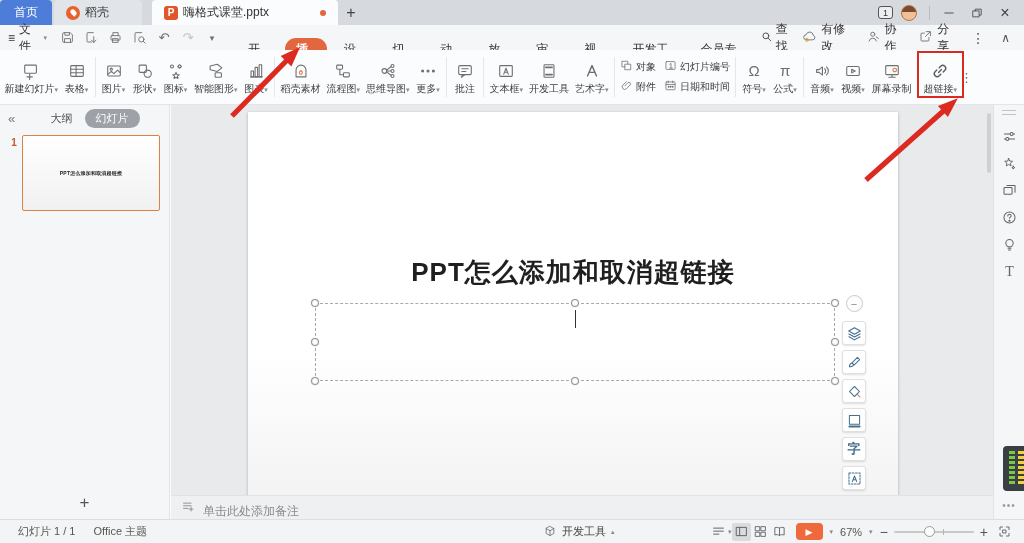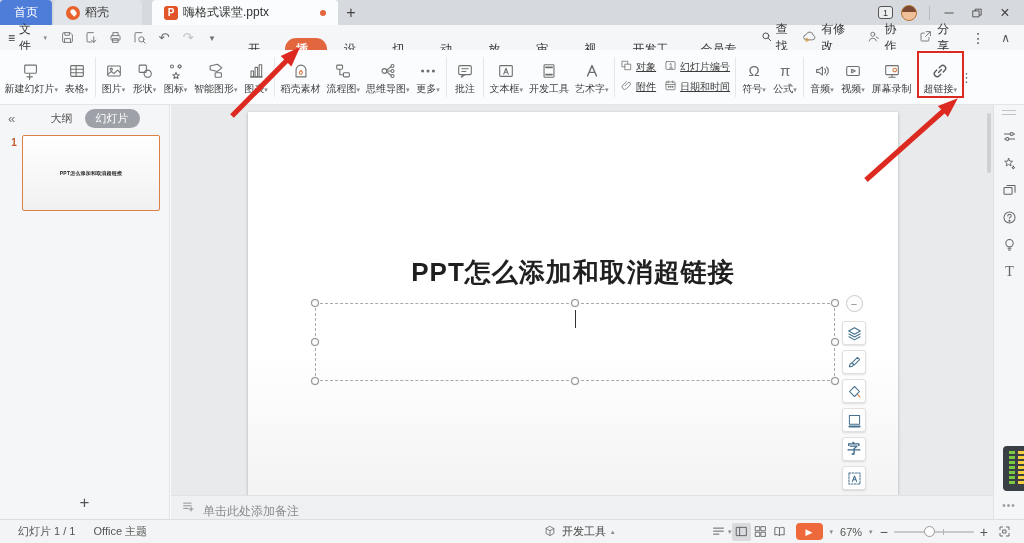--- a/index.html
+++ b/index.html
@@ -41,21 +41,21 @@
   .caret{font-size:7px;color:#8a8a8a;}
 
   
   .ribbon{position:absolute;left:0;top:50px;width:1024px;height:55px;background:#fbfcfd;border-bottom:1px solid #e4e5e7;display:flex;align-items:center;padding:0 2px;}
   .rgroup{display:flex;align-items:center;gap:1px;}
   .rdivider{width:1px;height:40px;background:#e6e7e9;margin:0 3px;flex:0 0 auto;}
   .rbtn{display:flex;flex-direction:column;align-items:center;justify-content:center;gap:3px;padding:2px 2.5px;border-radius:3px;min-width:30px;position:relative;}
   .rbtn .ric{height:20px;display:flex;align-items:center;justify-content:center;}
   .rbtn .rlab{font-size:10px;color:#3c3c3c;white-space:nowrap;line-height:1;}
   .ric .txt{font-size:15px;color:#6f6f6f;line-height:1;}
-  .smallgrid{display:grid;grid-auto-flow:column;grid-template-rows:repeat(2,1fr);column-gap:8px;row-gap:4px;padding:4px 2px;text-decoration:underline;}
+  .smallgrid{display:grid;grid-auto-flow:column;grid-template-rows:repeat(2,1fr);column-gap:8px;row-gap:4px;padding:4px 2px;}
   .sbtn{display:flex;align-items:center;gap:3px;}
   .sbtn .rlab{font-size:10px;white-space:nowrap;color:#3c3c3c;}
   .redbox{position:absolute;left:-4px;right:-4px;top:-8px;bottom:-2px;border:2.5px solid #dd2a20;pointer-events:none;}
   .rmore{width:14px;display:flex;align-items:center;justify-content:center;color:#6f6f6f;font-size:13px;}
 
   
   .sidebar{position:absolute;left:0;top:105px;width:170px;height:414px;background:#f5f6f7;border-right:1px solid #e2e3e5;}
   .sb-head{display:flex;align-items:center;height:26px;padding:0 8px;gap:14px;}
   .sb-collapse{color:#777;font-size:13px;}
   .sb-tabs{display:flex;align-items:center;gap:12px;margin:0 auto;}

